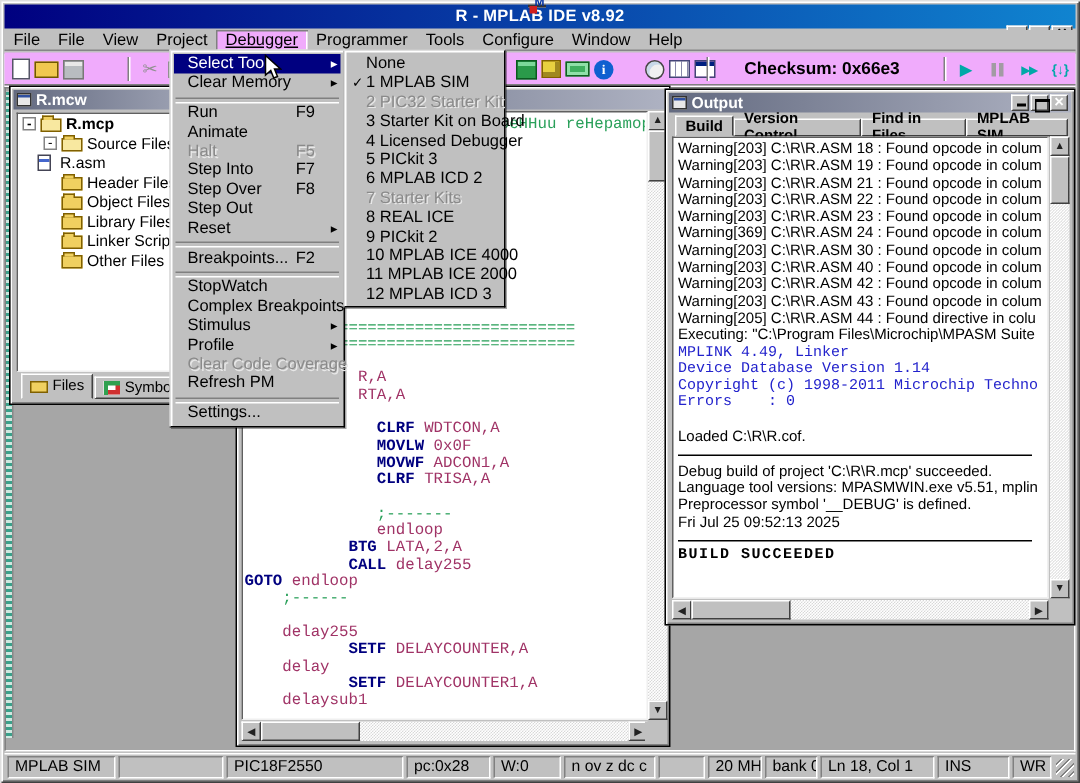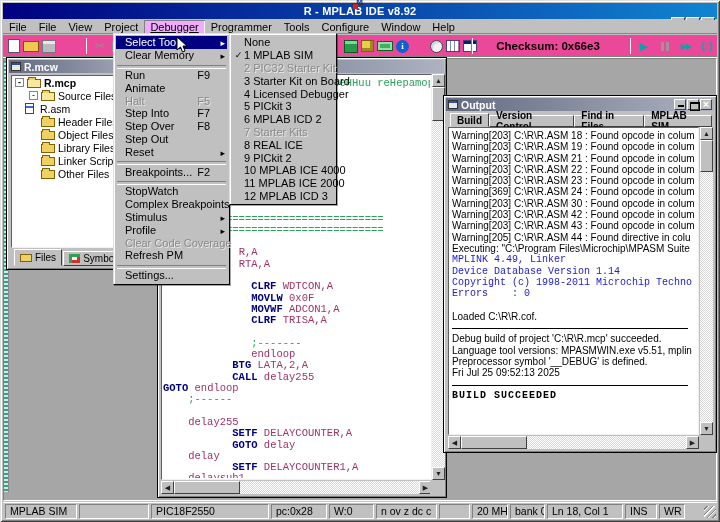--- a/index.html
+++ b/index.html
@@ -20,21 +20,21 @@
     display:flex;align-items:center;justify-content:center;font-size:9px;line-height:1;position:relative;}
   .wbtn.min::after{content:"";position:absolute;left:3px;bottom:2px;width:6px;height:2px;background:#000;}
   .wbtn.max::after{content:"";position:absolute;left:2px;top:2px;width:8px;height:6px;border:1px solid #000;border-top-width:2px;}
   .wbtn.cls::after{content:"×";font-size:11px;font-weight:bold;margin-top:-1px;}
   .wbtn.sm{width:12px;height:11px;}
   
   .menubar{position:absolute;left:3px;top:20px;right:3px;height:14px;display:flex;align-items:center;border-bottom:1px solid #868686;background:#c0c0c0;}
   .mb-item{padding:1px 6px;}
   .mb-item.open{background:#f0abfc;box-shadow:inset 1px 1px 0 #808080,inset -1px -1px 0 #fff;text-decoration:underline;}
   
-  .toolbar{position:absolute;left:3px;top:35px;right:3px;height:22px;background:#ec4899;
+  .toolbar{position:absolute;left:3px;top:35px;right:3px;height:22px;background:#f0abfc;
     border-bottom:1px solid #808080;box-shadow:0 1px 0 #fff;}
   .tb-grp{position:absolute;top:1px;height:20px;display:flex;align-items:center;gap:3px;}
   .tbi{width:18px;height:16px;position:relative;display:inline-flex;align-items:center;justify-content:center;font-size:10px;}
   .tsep{width:2px;height:16px;border-left:1px solid #808080;border-right:1px solid #fff;margin:0 2px;}
   .i-new-file{background:#fff;border:1px solid #556;width:12px;height:14px;}
   .i-open-folder{background:#f0c850;border:1px solid #705800;width:16px;height:11px;}
   .i-save{background:#b8bcc0;border:1px solid #777;width:14px;height:13px;box-shadow:inset 0 3px 0 #e8e8e8;}
   .i-cut::after{content:"✂";color:#909090;font-size:12px;}
   .i-copy{background:#d8d8d8;border:1px solid #909090;width:9px;height:11px;box-shadow:3px 3px 0 #b8b8b8;margin-right:3px;}
   .i-save-workspace{background:#2a9a4a;border:1px solid #0a5a20;width:14px;height:13px;box-shadow:inset 0 3px 0 #7cd89a;}
@@ -105,21 +105,21 @@
      linear-gradient(45deg,#d8d8d8 25%,transparent 25%,transparent 75%,#d8d8d8 75%),
      linear-gradient(45deg,#d8d8d8 25%,#fff 25%,#fff 75%,#d8d8d8 75%);
      background-size:2px 2px;background-position:0 0,1px 1px;}
   .sbtn{position:absolute;width:13px;height:13px;background:#c0c0c0;border:1px solid;
     border-color:#fff #404040 #404040 #fff;font-size:7px;display:flex;align-items:center;justify-content:center;color:#222;}
   .sthumb{position:absolute;background:#c0c0c0;border:1px solid;border-color:#fff #404040 #404040 #fff;}
   .ed-vsb{left:274px;top:16px;width:13px;bottom:17px;}
   .ed-hsb{left:3px;bottom:3px;height:13px;width:271px;}
   .ed-corner{position:absolute;right:3px;bottom:3px;width:13px;height:13px;background:#c0c0c0;}
   
-  .out-win{left:443px;top:59px;width:274px;height:358px;z-index:20;margin-top:36px;}
+  .out-win{left:443px;top:59px;width:274px;height:358px;z-index:20;}
   .out-tabs{position:absolute;left:4px;top:17px;right:4px;height:14px;display:flex;align-items:flex-end;padding-left:2px;}
   .otab{height:12px;background:#c0c0c0;border:1px solid;border-color:#fff #404040 #404040 #fff;
     padding:0 6px;font-size:10px;display:flex;align-items:center;font-weight:bold;}
   .otab.active{height:14px;border-bottom-color:#c0c0c0;z-index:2;}
   .out-content{position:absolute;left:4px;top:31px;right:17px;bottom:17px;overflow:hidden;padding:2px 0 0 3px;
     font-size:10px;line-height:11.3px;}
   .orow{height:11.3px;white-space:pre;overflow:hidden;}
   .orow.warn{color:#000;}
   .orow.link{color:#2222cc;font-family:"Liberation Mono","DejaVu Sans Mono",monospace;font-size:10px;}
   .orow.build{color:#000;font-family:"Liberation Mono","DejaVu Sans Mono",monospace;font-weight:bold;letter-spacing:1px;}
@@ -148,21 +148,21 @@
     border-top:1px solid #808080;border-bottom:1px solid #fff;}
   .dd .mitem .chk{width:8px;}
   
   .statusbar{position:absolute;left:3px;right:3px;bottom:3px;height:17px;background:#c0c0c0;display:flex;gap:2px;
     align-items:center;padding:1px 2px;font-size:10.5px;border-top:1px solid #fff;}
   .sbf{height:15px;border:1px solid;border-color:#808080 #fff #fff #808080;display:flex;align-items:center;
     padding:0 4px;white-space:nowrap;overflow:hidden;flex:none;}
   .sbf:nth-of-type(1){width:72px}.sbf:nth-of-type(2){width:70px}.sbf:nth-of-type(3){width:118px}
   .sbf:nth-of-type(4){width:56px}.sbf:nth-of-type(5){width:45px}.sbf:nth-of-type(6){width:61px}
   .sbf:nth-of-type(7){width:31px}.sbf:nth-of-type(8){width:36px}.sbf:nth-of-type(9){width:35px}
-  .sbf:nth-of-type(10){width:76px}.sbf:nth-of-type(11){width:32px}.sbf:nth-of-type(12){width:26px}
+  .sbf:nth-of-type(10){width:76px}.sbf:nth-of-type(11){width:48px}.sbf:nth-of-type(12){width:26px}
   .grip{margin-left:auto;width:12px;height:12px;align-self:flex-end;
     background:repeating-linear-gradient(135deg,transparent 0 2px,#808080 2px 3px,#fff 3px 4px);}
   .cursor{position:absolute;left:176px;top:36px;z-index:200;}
 </style>
 </head>
 <body>
 
 <div class="app">
 
   <div class="titlebar">
@@ -271,21 +271,20 @@
           <div class="crow">&nbsp;</div>
           <div class="crow"><span class="tk-c">              ;-------</span></div>
           <div class="crow"><span class="tk-p">              </span><span class="tk-s">endloop</span></div>
           <div class="crow"><span class="tk-p">           </span><span class="tk-o">BTG</span><span class="tk-p"> </span><span class="tk-s">LATA,2,A</span></div>
           <div class="crow"><span class="tk-p">           </span><span class="tk-o">CALL</span><span class="tk-p"> </span><span class="tk-s">delay255</span></div>
           <div class="crow"><span class="tk-o">GOTO</span><span class="tk-p"> </span><span class="tk-s">endloop</span></div>
           <div class="crow"><span class="tk-c">    ;------</span></div>
           <div class="crow">&nbsp;</div>
           <div class="crow"><span class="tk-s">    delay255</span></div>
           <div class="crow"><span class="tk-p">           </span><span class="tk-o">SETF</span><span class="tk-p"> </span><span class="tk-s">DELAYCOUNTER,A</span></div>
-          <div class="crow"><span class="tk-p">           </span><span class="tk-o">GOTO</span><span class="tk-p"> </span><span class="tk-s">delay</span></div>
           <div class="crow"><span class="tk-s">    delay</span></div>
           <div class="crow"><span class="tk-p">           </span><span class="tk-o">SETF</span><span class="tk-p"> </span><span class="tk-s">DELAYCOUNTER1,A</span></div>
           <div class="crow"><span class="tk-s">    delaysub1</span></div>
         </div>
     </div>
     <div class="sbv ed-vsb">
       <span class="sbtn" style="left:0;top:0;">▲</span>
       <span class="sthumb" style="left:0;top:13px;width:13px;height:34px;"></span>
       <span class="sbtn" style="left:0;bottom:0;">▼</span>
     </div>
@@ -379,20 +378,21 @@
         <span class="otab">MPLAB SIM</span>
       </div>
     <div class="out-content inset">
         <div class="orow warn">Warning[203] C:\R\R.ASM 18 : Found opcode in colum</div>
         <div class="orow warn">Warning[203] C:\R\R.ASM 19 : Found opcode in colum</div>
         <div class="orow warn">Warning[203] C:\R\R.ASM 21 : Found opcode in colum</div>
         <div class="orow warn">Warning[203] C:\R\R.ASM 22 : Found opcode in colum</div>
         <div class="orow warn">Warning[203] C:\R\R.ASM 23 : Found opcode in colum</div>
         <div class="orow warn">Warning[369] C:\R\R.ASM 24 : Found opcode in colum</div>
         <div class="orow warn">Warning[203] C:\R\R.ASM 30 : Found opcode in colum</div>
+        <div class="orow warn">Warning[203] C:\R\R.ASM 40 : Found opcode in colum</div>
         <div class="orow warn">Warning[203] C:\R\R.ASM 42 : Found opcode in colum</div>
         <div class="orow warn">Warning[203] C:\R\R.ASM 43 : Found opcode in colum</div>
         <div class="orow warn">Warning[205] C:\R\R.ASM 44 : Found directive in colu</div>
         <div class="orow warn">Executing: "C:\Program Files\Microchip\MPASM Suite</div>
         <div class="orow link">MPLINK 4.49, Linker</div>
         <div class="orow link">Device Database Version 1.14</div>
         <div class="orow link">Copyright (c) 1998-2011 Microchip Techno</div>
         <div class="orow link">Errors    : 0</div>
         <div class="orow warn">&nbsp;</div>
         <div class="orow warn">Loaded C:\R\R.cof.</div>

